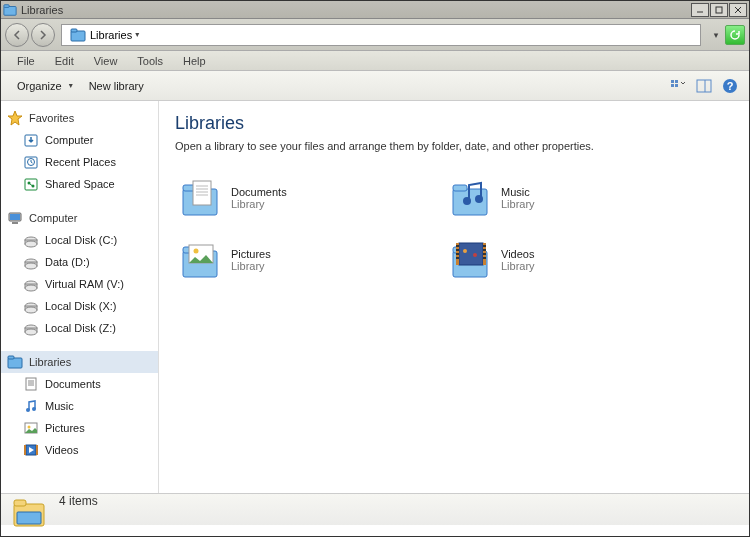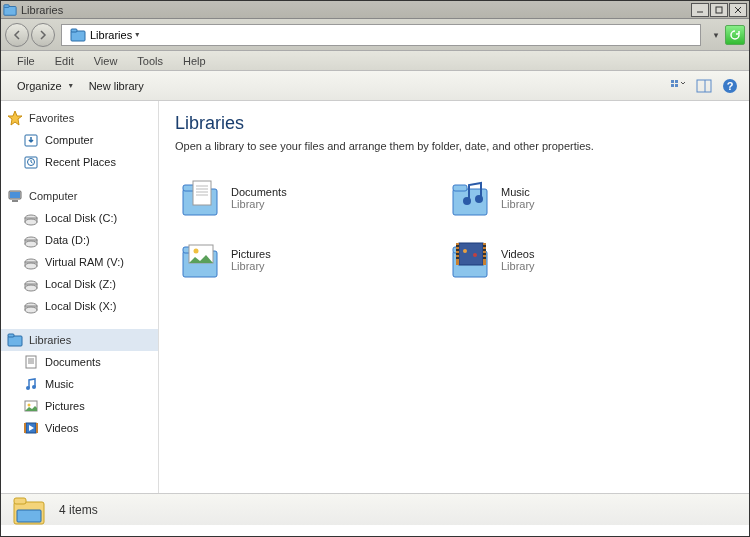--- a/index.html
+++ b/index.html
@@ -44,21 +44,21 @@
 .main { flex: 1; padding: 12px 16px; background: #fff; }
 .main h1 { font-size: 18px; font-weight: normal; color: #1a3e6e; margin-bottom: 6px; }
 .main .subtitle { font-size: 11px; color: #333; margin-bottom: 21px; }
 .lib-grid { display: flex; flex-wrap: wrap; gap: 12px 40px; }
 .lib-tile { width: 230px; display: flex; align-items: center; gap: 10px; padding: 4px; cursor: pointer; }
 .lib-tile .lib-icon { width: 42px; height: 42px; flex-shrink: 0; }
 .lib-tile .lib-text .name { font-size: 11px; color: #222; }
 .lib-tile .lib-text .type { font-size: 11px; color: #777; }
 
 
-.statusbar { height: 32px; border-top: 1px solid #ccc; background: linear-gradient(#f6f6f2, #ececea); display: flex; align-items: center; padding: 0 10px; gap: 12px; }
+.statusbar { height: 32px; border-top: 1px solid #ccc; background: linear-gradient(#f6f6f2, #ececea); display: flex; padding: 0 10px; gap: 12px; }
 .statusbar .big-icon { width: 36px; height: 36px; }
 .statusbar .count { font-size: 12px; color: #333; }
 
 .arrow-down { font-size: 8px; margin-left: 3px; color: #444; }
 </style>
 </head>
 <body>
 
 <svg width="0" height="0" style="position:absolute">
   <defs>
@@ -236,20 +236,26 @@
           <use href="#ico-download"></use>
         </svg>
       <span>Computer</span>
     </div>
     <div class="side-item">
       <svg class="icon" viewBox="0 0 16 16">
           <use href="#ico-recent"></use>
         </svg>
       <span>Recent Places</span>
     </div>
+    <div class="side-item">
+      <svg class="icon" viewBox="0 0 16 16">
+          <use href="#ico-shared"></use>
+        </svg>
+      <span>Shared Space</span>
+    </div>
 
     <div class="side-spacer"></div>
 
     <div class="side-group-header">
       <svg class="icon" viewBox="0 0 16 16">
           <use href="#ico-computer"></use>
         </svg>
       <span>Computer</span>
     </div>
     <div class="side-item">
@@ -267,27 +273,27 @@
     <div class="side-item">
       <svg class="icon" viewBox="0 0 16 16">
           <use href="#ico-disk"></use>
         </svg>
       <span>Virtual RAM (V:)</span>
     </div>
     <div class="side-item">
       <svg class="icon" viewBox="0 0 16 16">
           <use href="#ico-disk"></use>
         </svg>
+      <span>Local Disk (X:)</span>
+    </div>
+    <div class="side-item">
+      <svg class="icon" viewBox="0 0 16 16">
+          <use href="#ico-disk"></use>
+        </svg>
       <span>Local Disk (Z:)</span>
-    </div>
-    <div class="side-item">
-      <svg class="icon" viewBox="0 0 16 16">
-          <use href="#ico-disk"></use>
-        </svg>
-      <span>Local Disk (X:)</span>
     </div>
 
     <div class="side-spacer"></div>
 
     <div class="side-group-header selected">
       <svg class="icon" viewBox="0 0 16 16">
           <use href="#ico-lib-folder"></use>
         </svg>
       <span>Libraries</span>
     </div>

